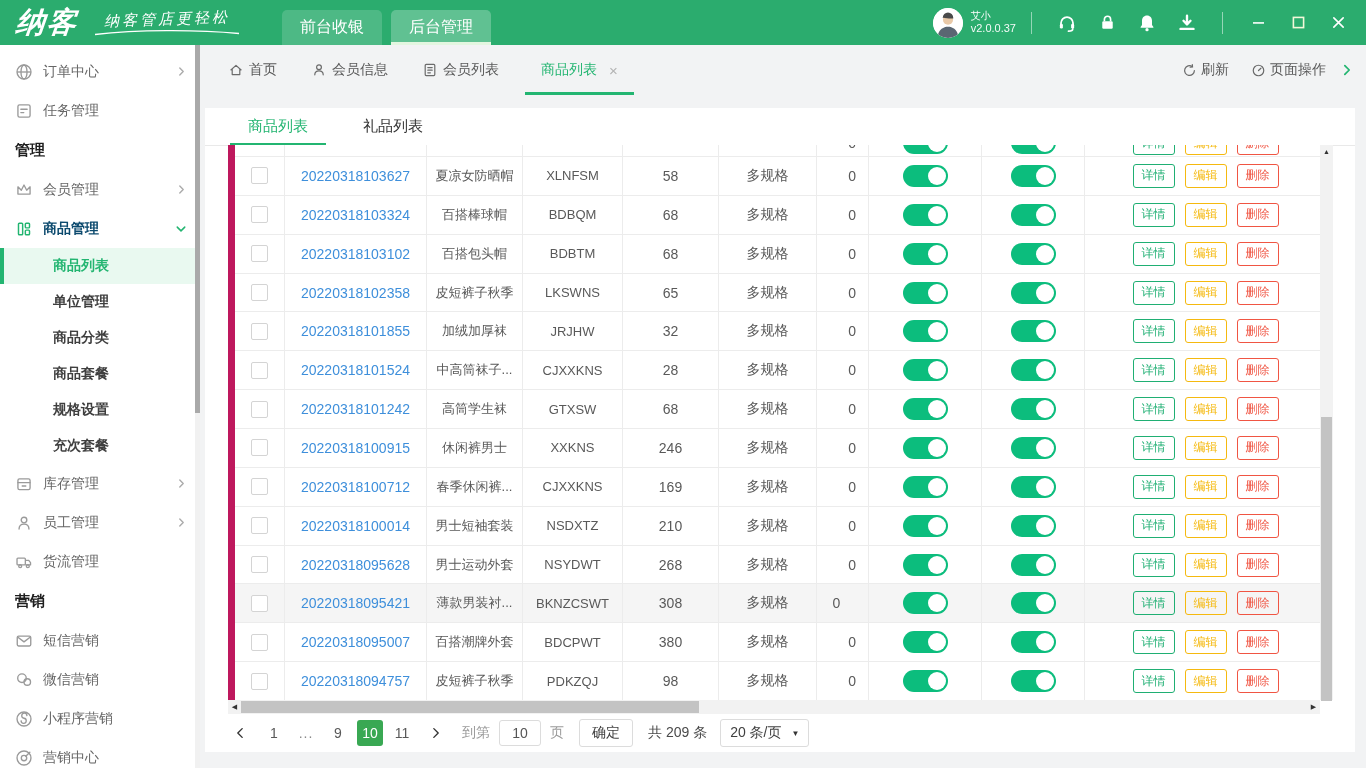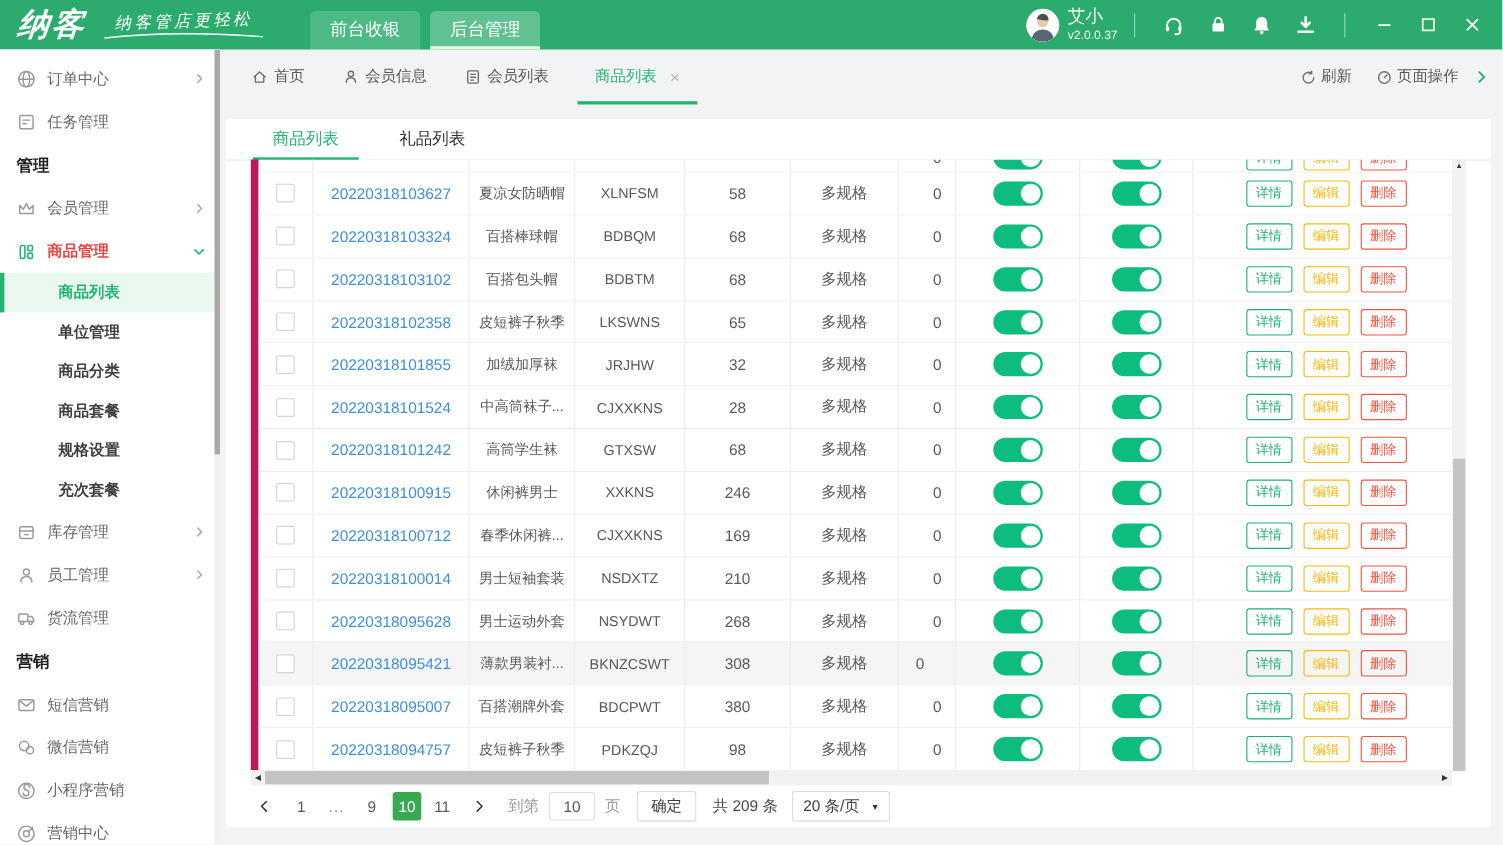--- a/index.html
+++ b/index.html
@@ -10,35 +10,35 @@
   .logo{font-size:29px;font-weight:bold;font-style:italic;margin-left:16px;letter-spacing:2px;transform:skewX(-6deg);white-space:nowrap;}
   .slogan-wrap{margin-left:14px;display:flex;flex-direction:column;align-items:center;}
   .slogan{font-size:15px;font-style:italic;letter-spacing:3px;white-space:nowrap;transform:rotate(-2deg);}
   .top-nav{display:flex;align-self:flex-end;margin-left:40px;gap:9px;}
   .top-tab{width:100px;height:35px;display:flex;align-items:center;justify-content:center;background:rgba(255,255,255,.16);border-radius:5px 5px 0 0;font-size:16px;cursor:pointer;position:relative;}
   .top-tab.active{background:rgba(255,255,255,.25);}
   .top-tab.active::after{content:'';position:absolute;bottom:0;left:0;right:0;height:3px;background:#E3F6E0;}
   .top-right{margin-left:auto;display:flex;align-items:center;margin-right:8px;}
   .avatar{width:30px;height:30px;border-radius:50%;background:#fff;overflow:hidden;flex:none;}
   .user-meta{margin-left:8px;line-height:1.2;}
-  .user-name{font-size:16px;}
+  .user-name{font-size:10px;}
   .user-ver{font-size:11px;opacity:.95;}
   .hdr-div{width:1px;height:22px;background:rgba(255,255,255,.5);margin:0 15px;}
   .hdr-icon{width:40px;display:flex;justify-content:center;align-items:center;cursor:pointer;color:#fff;}
   .win-btn{width:40px;display:flex;justify-content:center;align-items:center;cursor:pointer;color:#fff;}
   
   .sidebar{position:absolute;top:45px;left:0;bottom:0;width:200px;background:#fff;padding-top:7px;box-sizing:border-box;overflow:hidden;}
   .sb-item{height:39px;display:flex;align-items:center;padding:0 13px 0 15px;color:#666;font-size:14px;cursor:pointer;}
   .sb-ic{width:18px;height:18px;margin-right:10px;color:#9A9A9A;flex:none;}
   .sb-lbl{flex:1;}
   .sb-chev{color:#ABABAB;flex:none;}
   .sb-section{height:40px;display:flex;align-items:center;padding:0 15px;color:#1f1f1f;font-weight:bold;font-size:15px;}
   .sb-sub{height:36px;display:flex;align-items:center;padding-left:53px;font-size:14px;color:#3f3f3f;font-weight:600;cursor:pointer;}
   .sb-sub.active{background:#E9F9F0;color:#23B571;border-left:4px solid #23B571;padding-left:49px;}
-  .sb-item.parent-active{color:#ef4444;font-weight:600;}
+  .sb-item.parent-active{color:#0c4a6e;font-weight:600;}
   .sb-item.parent-active .sb-ic{color:#23B571;}
   .sb-item.parent-active .sb-chev{color:#23B571;}
   .sb-scroll{position:absolute;top:0;right:0;width:5px;bottom:0;background:#F1F1F1;}
   .sb-thumb{position:absolute;top:0;left:0;right:0;height:368px;background:#A9A9A9;}
   
   .main{position:absolute;top:45px;left:200px;right:0;bottom:0;}
   .crumbbar{position:absolute;top:0;left:0;right:0;height:50px;display:flex;align-items:center;padding:0 12px 0 28px;box-sizing:border-box;}
   .crumb{display:flex;align-items:center;margin-right:34px;font-size:14px;color:#595959;cursor:pointer;position:relative;height:50px;}
   .crumb .ic{margin-right:5px;color:#6b6b6b;}
   .crumb.active{color:#23B571;margin-right:0;padding:0 8px;}

